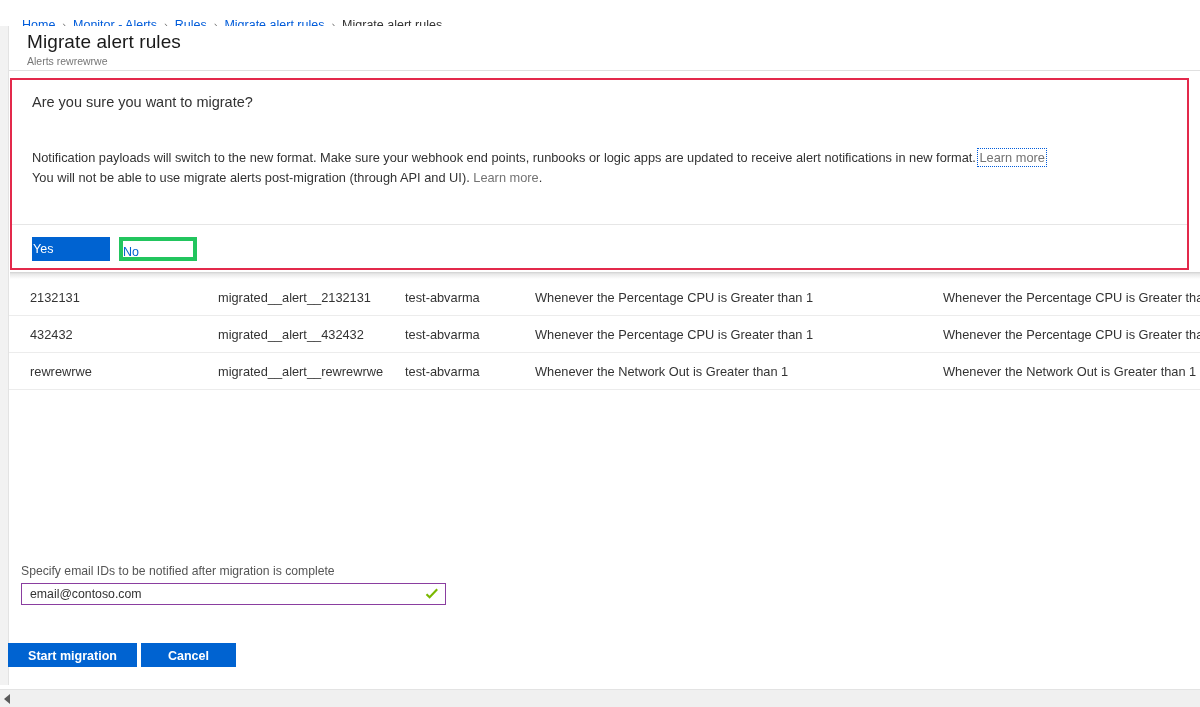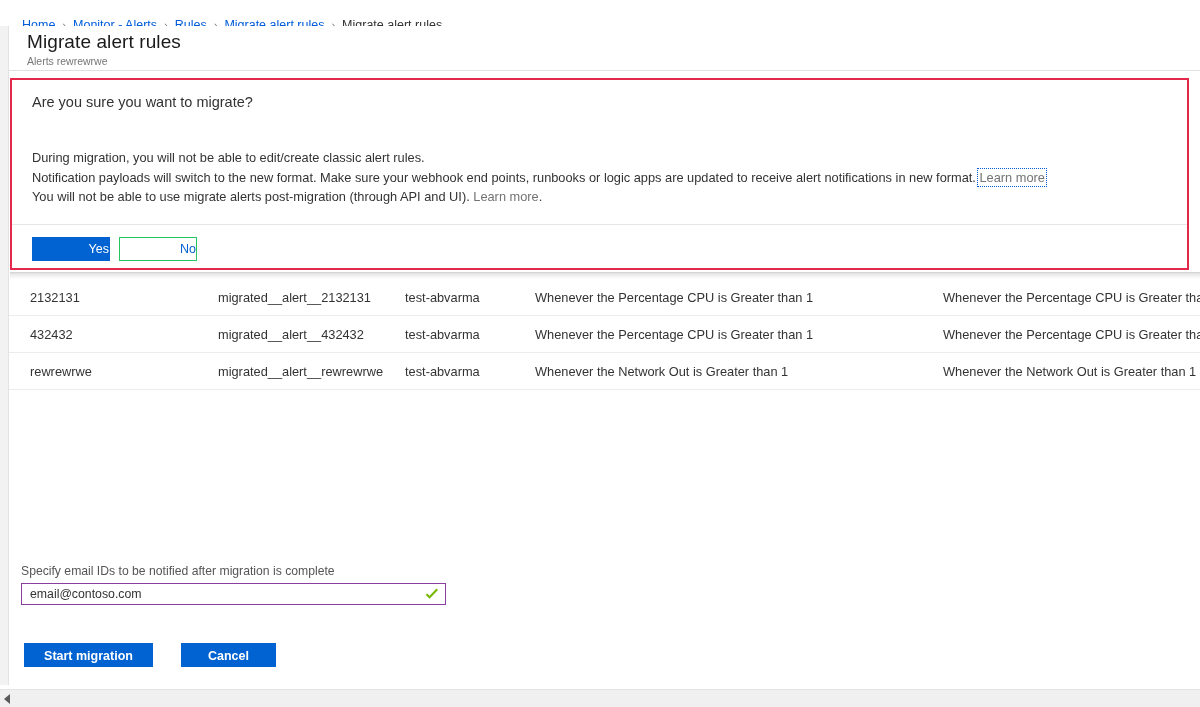--- a/index.html
+++ b/index.html
@@ -128,35 +128,35 @@
     left: 20px;
     top: 157px;
     display: flex;
     gap: 9px;
   }
   .btn {
     font-family: "Liberation Sans", sans-serif;
     font-size: 12.5px;
     height: 24px;
     line-height: 22px;
-    text-align: right;
+    text-align: left;
     cursor: pointer;
     box-sizing: border-box;
     padding: 0;
     border-radius: 0;
   }
   .btn-primary {
     background: #0063d1;
     border: 1px solid #0063d1;
     color: #ffffff;
     width: 78px;
   }
   .btn-secondary {
     background: #ffffff;
-    border: 1px solid #22c55e;
+    border: 4px solid #22c55e;
     color: #0063d1;
     width: 78px;
   }
 
   
   .table-shadow {
     position: absolute;
     left: 10px;
     top: 272px;
     width: 1190px;
@@ -225,24 +225,24 @@
     right: 6px;
     top: 2px;
     width: 14px;
     height: 16px;
     pointer-events: none;
   }
 
   
   .footer-actions {
     position: absolute;
-    left: 24px;
+    left: 8px;
     top: 643px;
     display: flex;
-    gap: 28px;
+    gap: 4px;
   }
   .btn-footer {
     background: #0063d1;
     border: 1px solid #0063d1;
     color: #ffffff;
     font-weight: bold;
     font-size: 12.5px;
     height: 24px;
     line-height: 22px;
     text-align: center;
@@ -311,21 +311,20 @@
   <div class="left-gutter"></div>
 
   <div class="title-block">
     <div class="title-main">Migrate alert rules</div>
     <div class="title-sub">Alerts rewrewrwe</div>
   </div>
 
   <div class="confirm-panel">
     <div class="confirm-question">Are you sure you want to migrate?</div>
     <div class="confirm-body">
-      <p>During migration, you will not be able to edit/create classic alert rules.</p>
       <p><span>Notification payloads will switch to the new format. Make sure your webhook end points, runbooks or logic apps are updated to receive alert notifications in new format.</span> <span class="inline-link focused">Learn more</span></p>
       <p><span>You will not be able to use migrate alerts post-migration (through API and UI).</span> <span class="inline-link">Learn more</span><span>.</span></p>
     </div>
     <div class="confirm-divider"></div>
     <div class="confirm-actions">
       <button class="btn btn-primary">Yes</button>
       <button class="btn btn-secondary">No</button>
     </div>
   </div>
 

